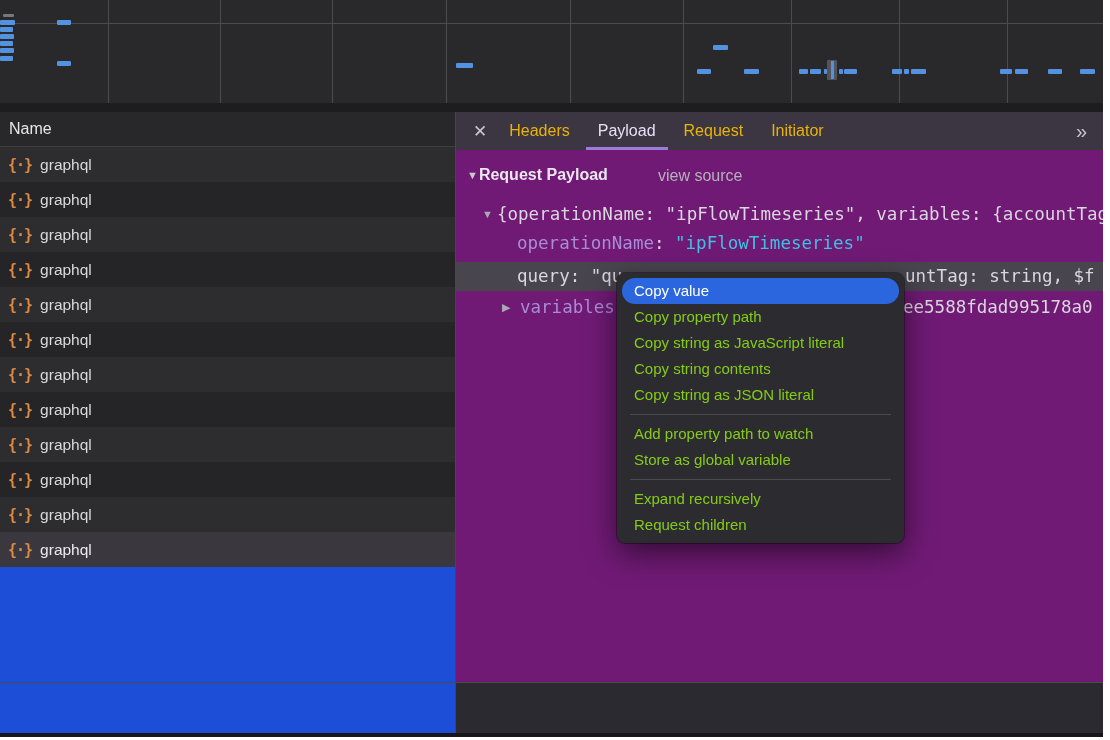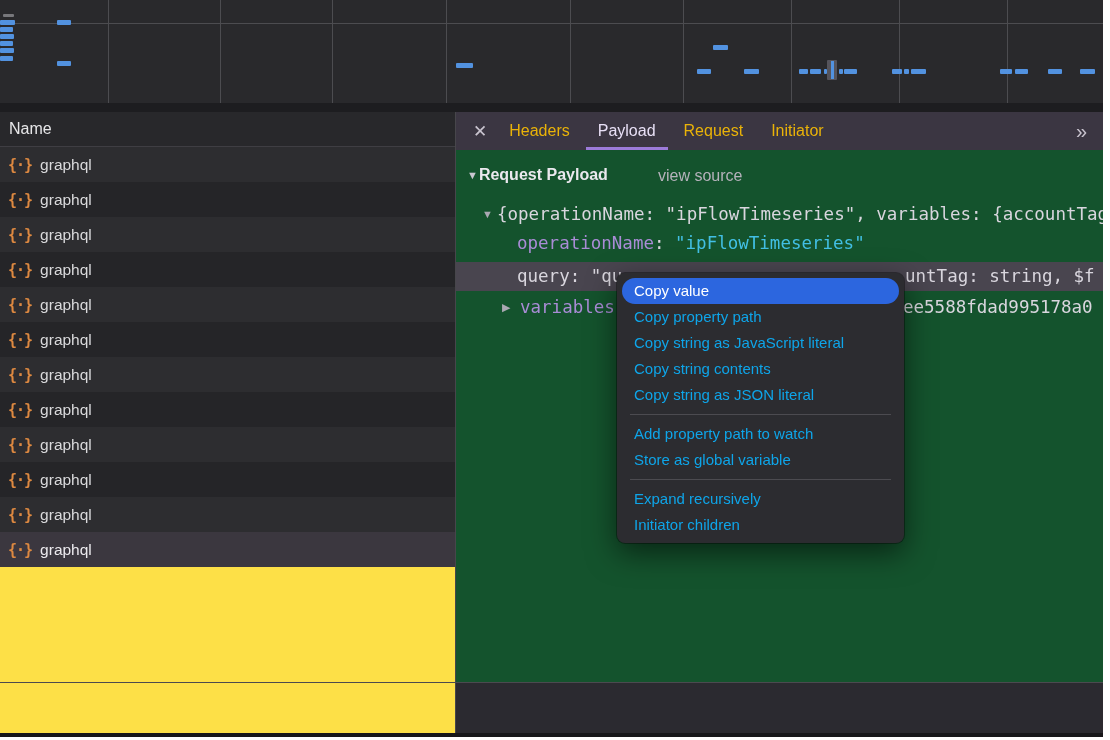--- a/index.html
+++ b/index.html
@@ -11,21 +11,21 @@
   .overview{position:absolute;left:0;top:0;width:1103px;height:103px;background:#29292c;overflow:hidden;}
   .gridline{position:absolute;top:0;width:1px;height:103px;background:#4c4c50;}
   .ov-hline{position:absolute;left:0;top:23px;width:1103px;height:1px;background:#4c4c50;}
   .bar{position:absolute;border-radius:1px;background:#5292e0;}
   .bar.grey{background:#77777b;}
   .ov-marker{position:absolute;background:rgba(140,138,150,.45);border-radius:1px;}
   .ov-marker-line{position:absolute;background:#5292e0;}
   .ov-gap{position:absolute;left:0;top:103px;width:1103px;height:9px;background:#1d1d20;}
 
   
-  .left-panel{position:absolute;left:0;top:112px;width:455px;height:625px;background:#fde047;}
+  .left-panel{position:absolute;left:0;top:112px;width:455px;height:625px;background:#1d4ed8;}
   .v-divider{position:absolute;left:455px;top:112px;width:1px;height:625px;background:#47464b;}
   .name-header{height:34px;line-height:34px;padding-left:9px;font-size:16px;color:#e6e6e8;
                border-bottom:1px solid #3f3e43;background:#28282b;}
   .net-rows{position:absolute;left:0;top:35px;width:455px;}
   .net-row{height:35px;display:flex;align-items:center;padding-left:8px;font-size:15.5px;color:#dadadc;}
   .net-row:nth-child(odd){background:#2d2d30;}
   .net-row:nth-child(even){background:#252528;}
   .net-row.selected{background:#3b373f;color:#eceaee;}
   .json-icon{color:#dd8941;font-family:"DejaVu Sans Mono",monospace;font-weight:bold;font-size:15px;
              letter-spacing:-1px;margin-right:8px;}
@@ -35,40 +35,40 @@
   .tabbar{position:absolute;left:0;top:0;width:647px;height:38px;background:#3b3642;
           display:flex;align-items:stretch;}
   .close-x{display:flex;align-items:center;margin-left:17px;margin-right:8px;color:#c9c4cf;
            font-size:17px;cursor:pointer;}
   .tab{display:flex;align-items:center;padding:3px 12px 0 12px;margin:0 2px;border-bottom:3px solid transparent;
        color:#eab308;font-size:16px;cursor:pointer;white-space:nowrap;}
   .tab.selected{color:#e8e0f6;border-bottom-color:#9c7bd9;}
   .tab-overflow{display:flex;align-items:center;margin-left:auto;margin-right:16px;color:#c9c4cf;
                 font-size:20px;cursor:pointer;}
 
-  .payload-pane{position:absolute;left:0;top:38px;width:647px;height:532px;background:#14532d;overflow:hidden;}
+  .payload-pane{position:absolute;left:0;top:38px;width:647px;height:532px;background:#701a75;overflow:hidden;}
   .payload-header{position:absolute;left:11px;top:16px;font-size:16px;font-weight:bold;color:#eae8ee;
                   white-space:nowrap;}
   .payload-header .tri{font-size:11px;color:#cac7d0;margin-right:1px;vertical-align:1px;}
   .view-source{position:absolute;left:202px;top:17px;font-size:16px;color:#b5b2bb;cursor:pointer;white-space:nowrap;}
 
   .tree-line{position:absolute;left:0;width:647px;height:29px;line-height:29px;white-space:nowrap;
              overflow:hidden;font-family:"DejaVu Sans Mono",monospace;font-size:17.5px;color:#d6d4da;}
   .tree-line .tri{position:absolute;font-family:"Liberation Sans",sans-serif;font-size:11px;color:#aaa8b2;}
   .t-key{color:#a98cd6;}
   .t-str{color:#42bfe4;}
   .t-plain{color:#d9d6de;}
   .row-highlight{position:absolute;left:0;width:647px;height:29px;background:#49454f;}
   .frag-right{position:absolute;line-height:29px;white-space:nowrap;
               font-family:"DejaVu Sans Mono",monospace;font-size:17.5px;color:#d9d6de;}
 
   
   .ctx-menu{position:absolute;left:617px;top:273px;width:287px;background:#2c2c30;border-radius:8px;
             box-shadow:0 10px 30px rgba(0,0,0,.55),0 0 0 1px rgba(0,0,0,.35);padding:5px 0;z-index:20;}
-  .ctx-item{height:26px;line-height:26px;padding-left:17px;font-size:15px;color:#0ea5e9;cursor:pointer;
+  .ctx-item{height:26px;line-height:26px;padding-left:17px;font-size:15px;color:#84cc16;cursor:pointer;
             white-space:nowrap;}
   .ctx-item.highlighted{margin:0 5px;padding-left:12px;border-radius:13px;background:#2c66df;color:#ffffff;}
   .ctx-sep{height:1px;background:#4c4b50;margin:6px 13px;}
 
   
   .footer-line{position:absolute;left:0;top:682px;width:1103px;height:1px;background:#4b4a4f;z-index:5;}
   .bottom-strip{position:absolute;left:0;top:733px;width:1103px;height:4px;background:#17171a;z-index:5;}
 </style>
 </head>
 <body>
@@ -224,15 +224,15 @@
     <div class="ctx-item highlighted">Copy value</div>
     <div class="ctx-item">Copy property path</div>
     <div class="ctx-item">Copy string as JavaScript literal</div>
     <div class="ctx-item">Copy string contents</div>
     <div class="ctx-item">Copy string as JSON literal</div>
     <div class="ctx-sep"></div>
     <div class="ctx-item">Add property path to watch</div>
     <div class="ctx-item">Store as global variable</div>
     <div class="ctx-sep"></div>
     <div class="ctx-item">Expand recursively</div>
-    <div class="ctx-item">Initiator children</div>
+    <div class="ctx-item">Request children</div>
   </div>
 </div>
 
 </body></html>

